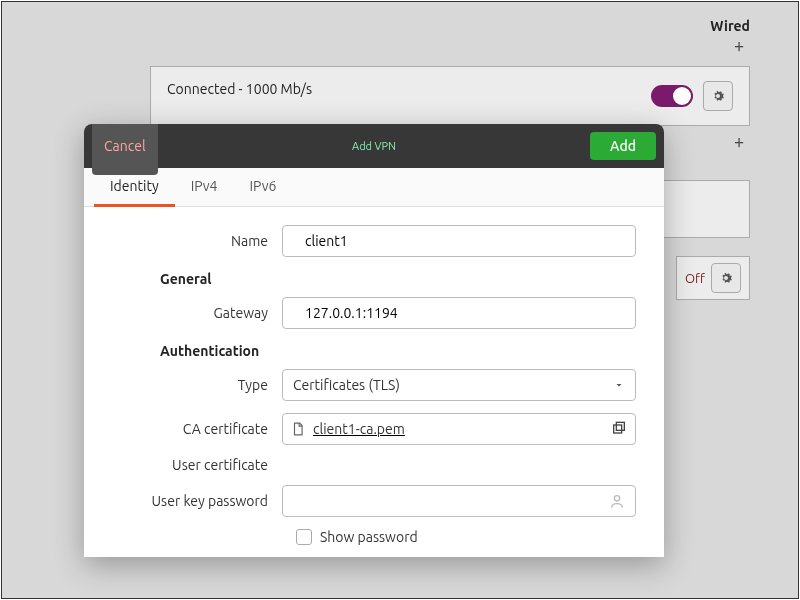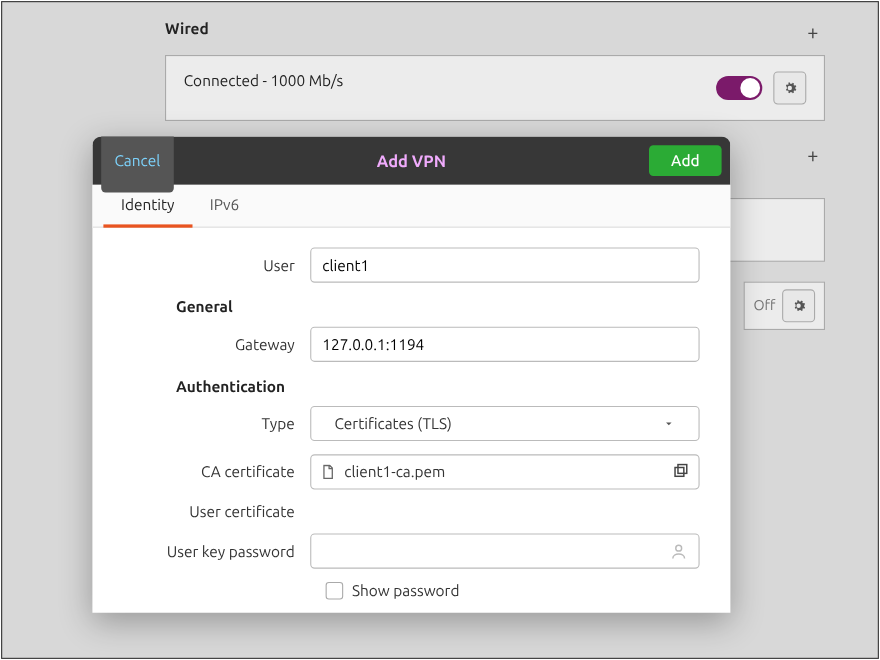--- a/index.html
+++ b/index.html
@@ -1,59 +1,59 @@
 <!DOCTYPE html>
 <html><head>
 <meta charset="utf-8">
 <style>
   * { box-sizing: border-box; margin: 0; padding: 0; font-family: Ubuntu, "Segoe UI", sans-serif; }
   body { background: #fff; width: 800px; height: 600px; overflow: hidden; position: relative; }
   
   .outer-frame { border: 1px solid #333; width: 798px; height: 598px; margin: 1px; background: #d8d8d8; position: relative; }
   
   .bg-panel { position: absolute; left: 148px; top: 16px; right: 48px; }
-  .bg-row { display: flex; align-items: flex-start; justify-content: space-between; margin-bottom: 10px; }
+  .bg-row { display: flex; align-items: flex-end; justify-content: space-between; margin-bottom: 10px; flex-direction: column; }
   .bg-title { font-weight: 600; font-size: 14px; color: #222; }
   .plus-btn { width: 22px; height: 22px; display: flex; align-items: center; justify-content: center; font-size: 18px; color: #444; cursor: pointer; }
   .bg-card { border: 1px solid #aaa; background: #ececec; padding: 14px 16px; display: flex; align-items: flex-start; justify-content: space-between; }
   .bg-card-text { font-size: 14px; color: #222; }
   .bg-card-right { display: flex; align-items: center; gap: 10px; }
   .toggle { width: 42px; height: 22px; border-radius: 11px; background: #7b1a6a; position: relative; }
   .toggle::after { content: ""; position: absolute; right: 2px; top: 2px; width: 18px; height: 18px; border-radius: 50%; background: #fff; }
   .gear-box { width: 30px; height: 30px; border: 1px solid #aaa; border-radius: 4px; display: flex; align-items: center; justify-content: center; background: #e8e8e8; }
   .gear-box svg { width: 16px; height: 16px; }
   
   .bg-panel2 { position: absolute; left: 148px; top: 128px; right: 48px; }
   .bg-card2 { border: 1px solid #aaa; background: #ececec; height: 58px; margin-top: 28px; }
   
   .bg-panel3 { position: absolute; right: 48px; top: 254px; display: flex; align-items: center; gap: 6px; border: 1px solid #aaa; padding: 6px 8px; background: #ececec; }
-  .off-label { font-size: 13px; color: #737373; }
+  .off-label { font-size: 13px; color: #7f1d1d; }
 
   .dialog { position: absolute; left: 82px; top: 122px; width: 580px; background: #fff; border-radius: 8px 8px 0 0; box-shadow: 0 8px 30px rgba(0,0,0,0.3); overflow: hidden; }
   .dlg-header { background: #373737; height: 44px; display: flex; align-items: center; justify-content: space-between; padding: 0 8px; }
-  .dlg-cancel { background: #555; color: #7dd3fc; border: none; padding: 21px 12px; border-radius: 4px; font-size: 14px; cursor: pointer; }
-  .dlg-title { color: #f0abfc; font-weight: 700; font-size: 15px; position: absolute; left: 50%; transform: translateX(-50%); }
+  .dlg-cancel { background: #555; color: #fca5a5; border: none; padding: 21px 12px; border-radius: 4px; font-size: 14px; cursor: pointer; }
+  .dlg-title { color: #86efac; font-weight: 400; font-size: 11px; position: absolute; left: 50%; transform: translateX(-50%); }
   .dlg-add { background: #2bab35; color: #fff; border: none; padding: 6px 20px; border-radius: 4px; font-size: 14px; font-weight: 500; cursor: pointer; text-align: right; }
   
   .dlg-tabs { display: flex; border-bottom: 1px solid #ddd; background: #fafafa; padding-left: 10px; }
   .dlg-tab { padding: 10px 16px; font-size: 14px; color: #555; cursor: pointer; }
   .dlg-tab.active { color: #222; border-bottom: 3px solid #e95420; margin-bottom: -1px; }
   
   .dlg-body { padding: 18px 28px 12px; }
   .form-row { display: flex; align-items: center; margin-bottom: 12px; }
   .form-label { width: 170px; text-align: right; padding-right: 14px; font-size: 14px; color: #333; }
-  .form-input { flex: 1; border: 1px solid #bbb; border-radius: 4px; height: 32px; padding: 0 10px; font-size: 14px; background: #fff; }
+  .form-input { flex: 1; border: 1px solid #bbb; border-radius: 4px; height: 32px; padding: 0 22px; font-size: 14px; background: #fff; }
   .section-head { font-weight: 600; font-size: 14px; color: #222; margin: 14px 0 10px 48px; }
   
-  .file-input { flex: 1; border: 1px solid #bbb; border-radius: 4px; height: 32px; padding: 0 8px; display: flex; align-items: center; gap: 8px; background: #fff; }
+  .file-input { flex: 1; border: 1px solid #bbb; border-radius: 4px; height: 32px; padding: 0 8px; display: flex; align-items: center; gap: 8px; background: #fff; text-decoration: underline; }
   .file-icon { width: 14px; height: 14px; }
   .file-name { flex: 1; font-size: 14px; color: #333; }
   .browse-icon { width: 16px; height: 16px; }
   
-  .select-input { flex: 1; border: 1px solid #bbb; border-radius: 4px; height: 32px; padding: 0 21px; display: flex; align-items: center; justify-content: space-between; background: #fff; }
+  .select-input { flex: 1; border: 1px solid #bbb; border-radius: 4px; height: 32px; padding: 0 10px; display: flex; align-items: center; justify-content: space-between; background: #fff; }
   .select-text { font-size: 14px; color: #333; }
   .chevron { width: 12px; height: 12px; }
   
   .pwd-input { flex: 1; border: 1px solid #bbb; border-radius: 4px; height: 32px; padding: 0 10px; display: flex; align-items: center; background: #fff; }
   .pwd-field { flex: 1; border: none; outline: none; font-size: 14px; }
   .user-icon { width: 16px; height: 16px; opacity: 0.4; }
   
   .chk-row { display: flex; align-items: center; margin-left: 184px; gap: 8px; margin-top: 4px; }
   .chk { width: 16px; height: 16px; border: 1px solid #aaa; border-radius: 3px; background: #fff; }
   .chk-label { font-size: 14px; color: #333; }
@@ -99,25 +99,26 @@
   </div>
 
   <div class="dialog">
     <div class="dlg-header">
       <button class="dlg-cancel">Cancel</button>
       <span class="dlg-title">Add VPN</span>
       <button class="dlg-add">Add</button>
     </div>
     <div class="dlg-tabs">
       <div class="dlg-tab active">Identity</div>
+      <div class="dlg-tab">IPv4</div>
       <div class="dlg-tab">IPv6</div>
     </div>
     <div class="dlg-body">
       <div class="form-row">
-        <div class="form-label">User</div>
+        <div class="form-label">Name</div>
         <input class="form-input" value="client1" style="">
       </div>
 
       <div class="section-head">General</div>
       <div class="form-row">
         <div class="form-label">Gateway</div>
         <input class="form-input" value="127.0.0.1:1194" style="">
       </div>
 
       <div class="section-head">Authentication</div>

